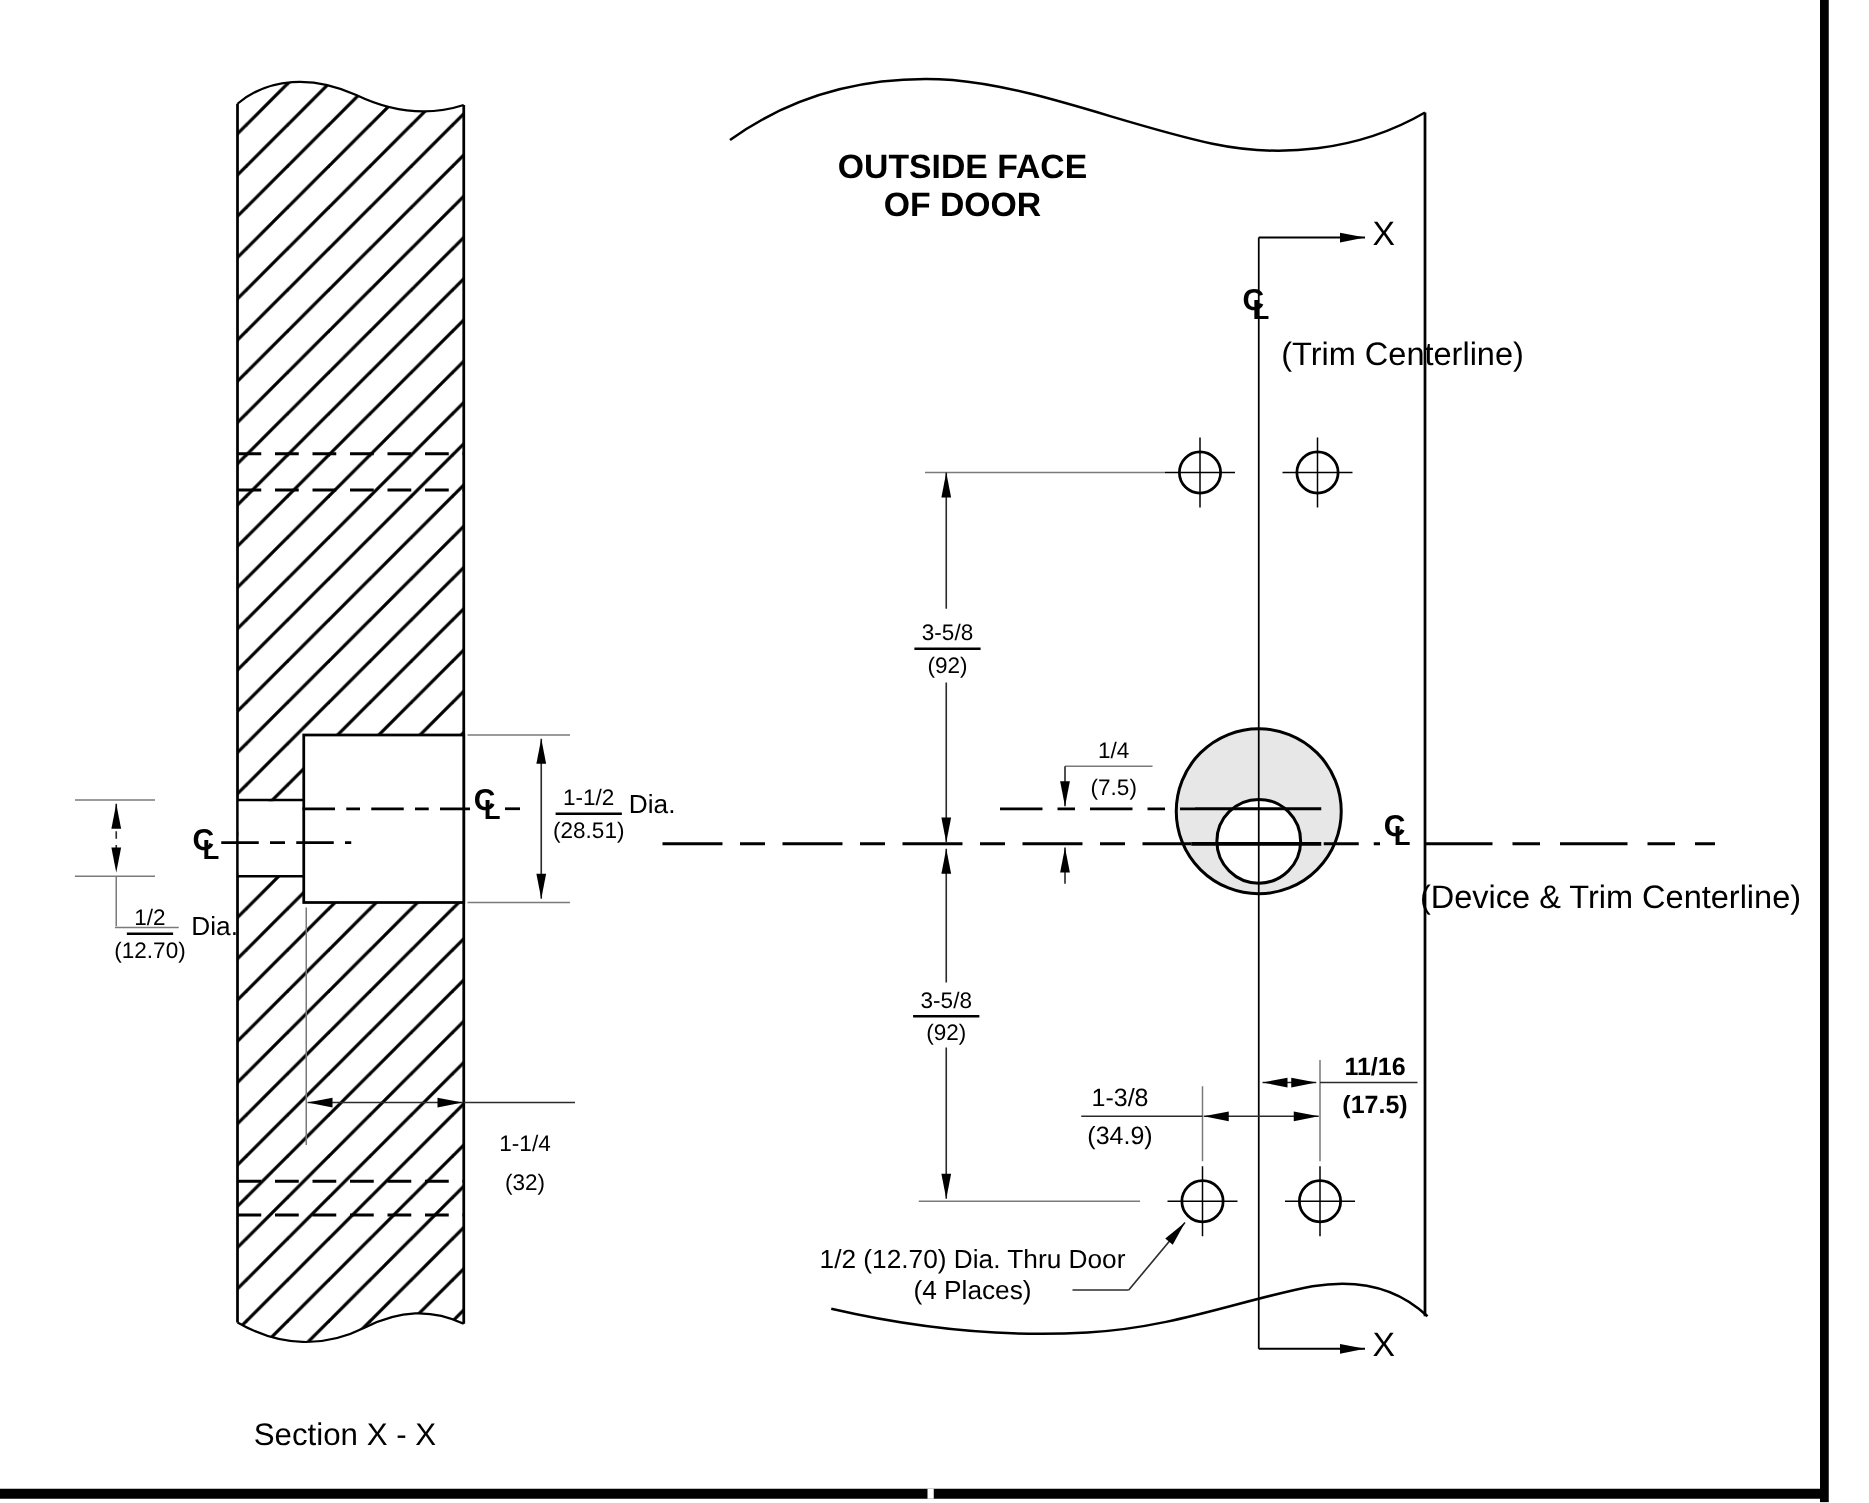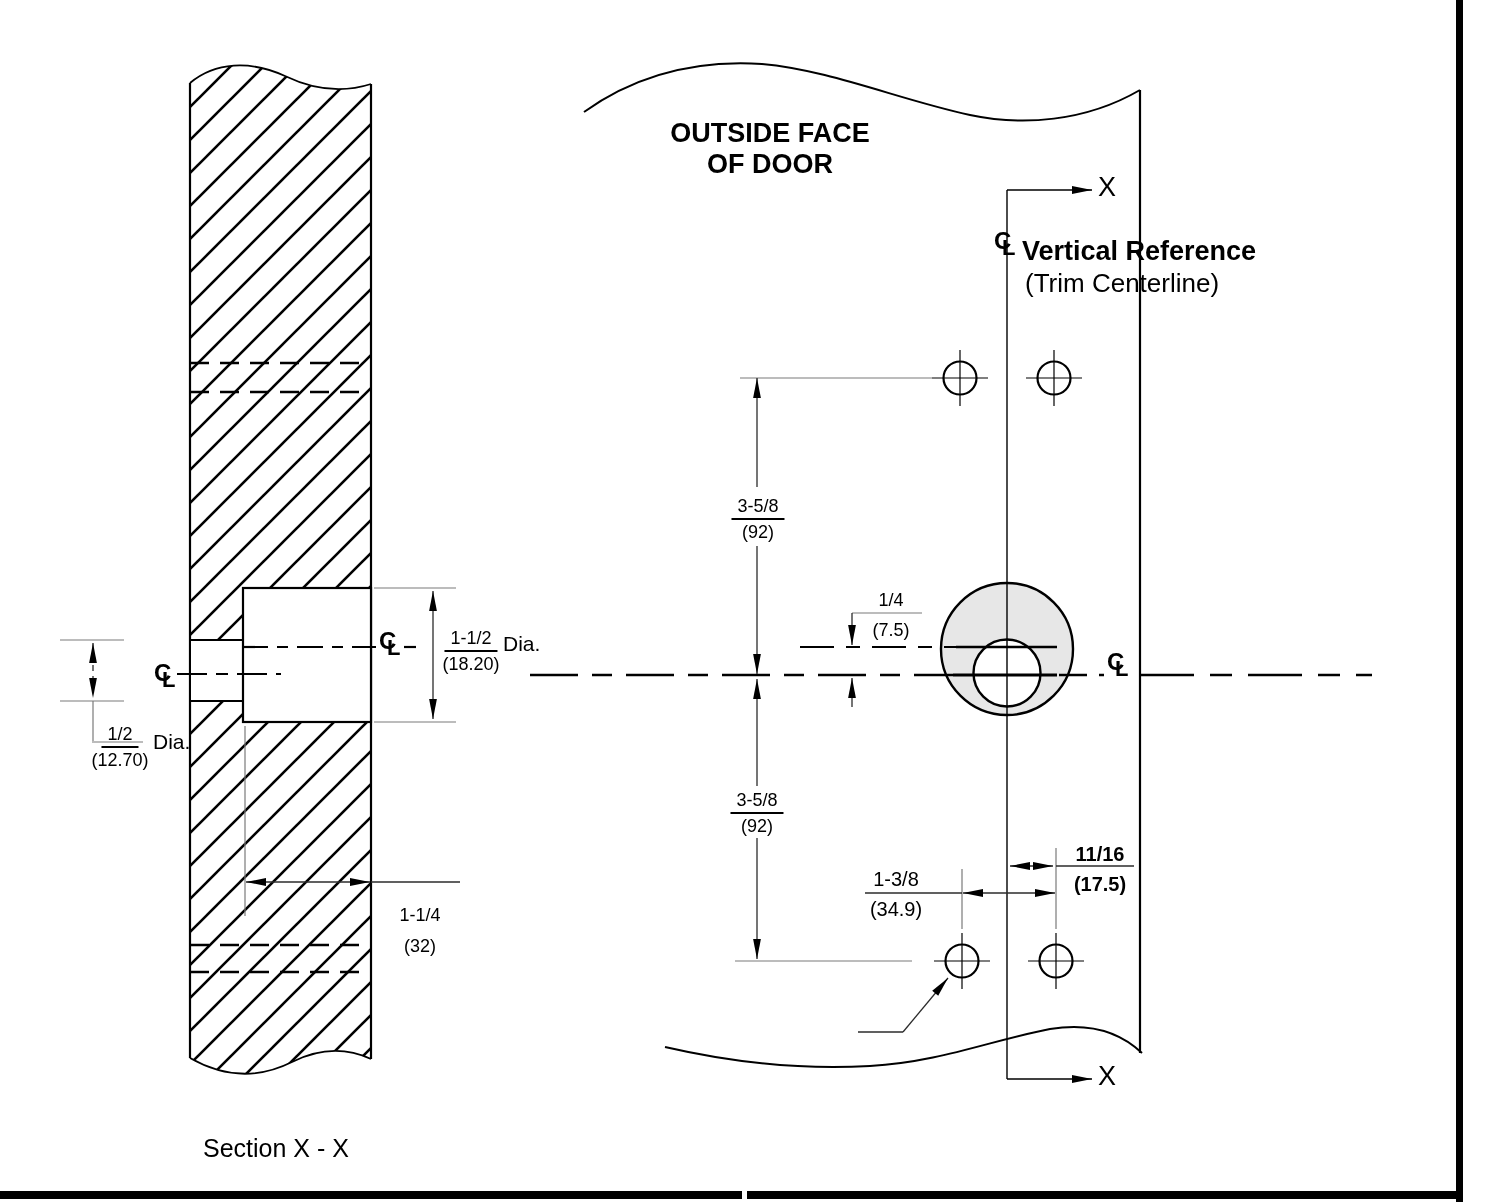--- a/index.html
+++ b/index.html
@@ -182,27 +182,27 @@
   </span>
   <span class="clsym" style="left:994px;top:230px;">
     <span class="c">C</span>
     <span class="l">L</span>
   </span>
   <span class="clsym" style="left:1107px;top:651px;">
     <span class="c">C</span>
     <span class="l">L</span>
   </span>
 
-  <div class="lbl bold" style="left:1022px;top:236px;font-size:27px;">Vertical Reference</div>
   <div class="lbl" style="left:1025px;top:268px;font-size:26px;">(Trim Centerline)</div>
 
+  <div class="lbl" style="left:1136px;top:702px;font-size:26px;">(Device &amp; Trim Centerline)</div>
 
   <div class="dim" style="left:471px;top:626px;">
     <span class="u">1-1/2</span>
-    <span>(18.20)</span>
+    <span>(28.51)</span>
   </div>
   <div class="dia" style="left:503px;top:632px;">Dia.</div>
 
   <div class="dim" style="left:120px;top:722px;">
     <span class="u">1/2</span>
     <span>(12.70)</span>
   </div>
   <div class="dia" style="left:153px;top:730px;">Dia.</div>
 
   <div class="dim g7" style="left:420px;top:856px;margin-top:47px;">
@@ -228,16 +228,20 @@
   <div class="dim g8 small" style="left:896px;top:868px;">
     <span>1-3/8</span>
     <span>(34.9)</span>
   </div>
 
   <div class="dim g8 small" style="left:1100px;top:843px;font-weight:bold;">
     <span>11/16</span>
     <span>(17.5)</span>
   </div>
 
+  <div class="lbl center note" style="left:778px;top:995px;font-size:21px;">
+    <div>1/2 (12.70) Dia. Thru Door</div>
+    <div>(4 Places)</div>
+  </div>
 
   <div class="lbl" style="left:203px;top:1134px;font-size:25px;">Section X - X</div>
 
 </div>
 
 </body></html>

